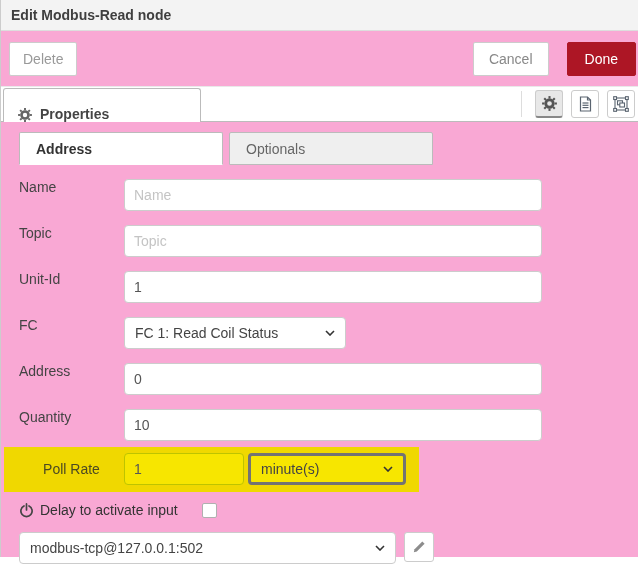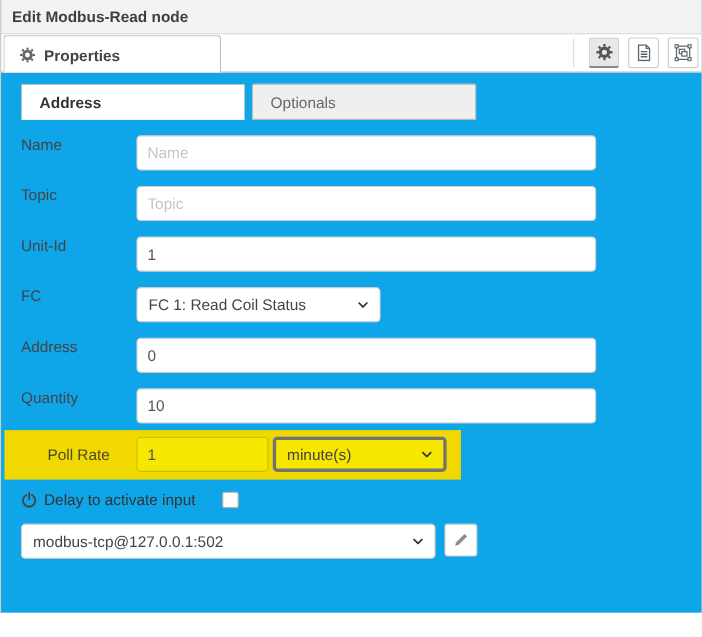--- a/index.html
+++ b/index.html
@@ -1,21 +1,21 @@
 <!DOCTYPE html>
 <html style="--done-bg: #ad1625; --done-text: #ffffff; --highlight-band: #f0d800; --highlight-field: #f7e600;"><head>
 <meta charset="utf-8">
 <style>
   html,body { margin:0; padding:0; background:#fff; }
   body {
     width:638px; height:579px;
     font-family:"Liberation Sans", sans-serif;
     color:#444; overflow:hidden;
   }
-  .tray { width:638px; height:557px; box-sizing:border-box; border-left:1px solid #ccc; background:#0ea5e9; }
+  .tray { width:638px; height:557px; box-sizing:border-box; border-left:1px solid #ccc; background:#f9a8d4; }
 
   
   .tray-header {
     height:30px; background:#f3f3f3; border-bottom:1px solid #ddd;
     display:flex; align-items:center; padding:0 10px;
     font-weight:bold; font-size:14px; color:#3f3f3f;
   }
 
   
   .toolbar {
@@ -35,21 +35,21 @@
   }
 
   
   .tabbar {
     height:34px; border-bottom:1px solid #bbb; display:flex;
     align-items:flex-end; justify-content:space-between; background:#fff;
   }
   .tab-properties {
     width:198px; height:34px; box-sizing:border-box; background:#fff;
     border:1px solid #bbb; border-bottom:none; border-radius:3px 3px 0 0;
-    margin-left:2px; margin-bottom:-1px; display:flex; align-items:center;
+    margin-left:2px; margin-bottom:-1px; display:flex; align-items:flex-end;
     gap:8px; padding-left:14px; font-weight:bold; font-size:14px; color:#444; cursor:pointer;
   }
   .tabbar-icons { display:flex; align-items:center; gap:8px; padding:0 3px 3px 0; }
   .tabbar-sep { width:1px; height:26px; background:#ddd; margin-right:5px; }
   .iconbtn {
     width:28px; height:28px; box-sizing:border-box; background:#fff; padding:0;
     border:1px solid #ccc; border-radius:3px; display:flex; align-items:center;
     justify-content:center; cursor:pointer;
   }
   .iconbtn.active { background:#e8e8e8; border-bottom:2px solid #888; }
@@ -110,20 +110,27 @@
 </style>
 </head>
 <body>
 
 <div class="tray">
 
   <div class="tray-header">
     <span>Edit Modbus-Read node</span>
   </div>
 
+  <div class="toolbar">
+    <button class="btn btn-delete">Delete</button>
+    <div class="toolbar-right">
+      <button class="btn btn-cancel">Cancel</button>
+      <button class="btn btn-done">Done</button>
+    </div>
+  </div>
 
   <div class="tabbar">
     <div class="tab-properties">
       <span>
         <svg width="14" height="14" viewBox="0 0 16 16" fill="none" stroke="#666">
           <circle cx="8" cy="8" r="4" stroke-width="3"></circle>
           <g stroke-width="2.2">
             <line x1="13.4" y1="8" x2="15.9" y2="8"></line>
               <line x1="0.1" y1="8" x2="2.6" y2="8"></line>
             <line x1="8" y1="13.4" x2="8" y2="15.9"></line>

